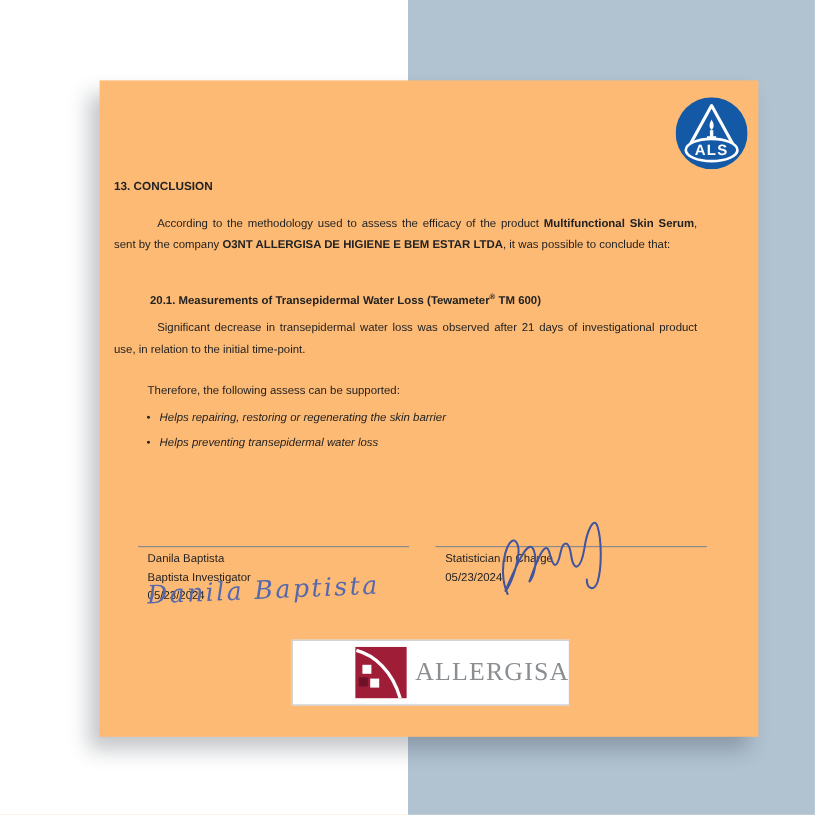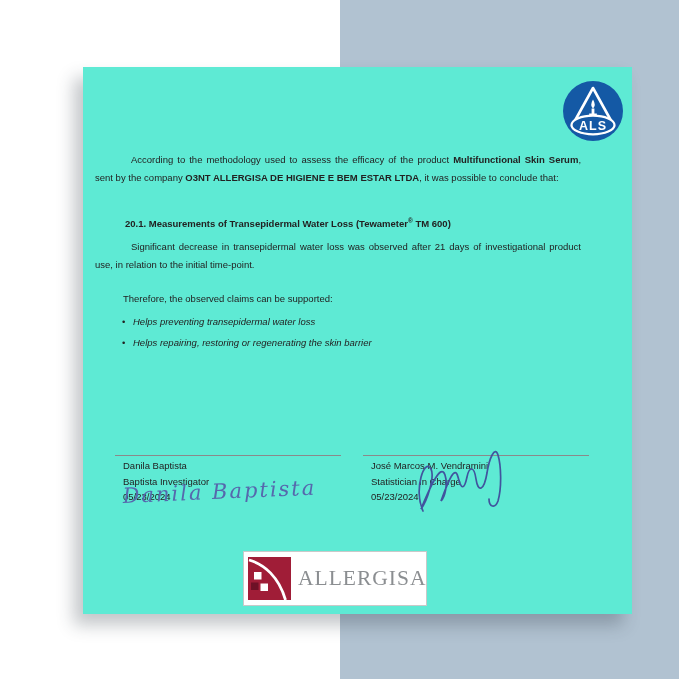--- a/index.html
+++ b/index.html
@@ -1,19 +1,19 @@
 <!DOCTYPE html>
 <html><head>
 <meta charset="utf-8">
 <style>
   html,body{margin:0;padding:0;}
   body{width:679px;height:679px;position:relative;background:#ffffff;overflow:hidden;
        font-family:"Liberation Sans",sans-serif;}
   .bg-band{position:absolute;left:340px;top:0;width:339px;height:679px;background:#b1c2d1;}
-  .page{position:absolute;left:83px;top:67px;width:549px;height:547px;background:#5eead4;
+  .page{position:absolute;left:83px;top:67px;width:549px;height:547px;background:#fdba74;
         box-shadow:-9px 11px 16px rgba(40,50,60,0.28);}
   .als-logo{position:absolute;left:480px;top:14px;width:60px;height:60px;}
   .content{position:absolute;left:12px;top:84px;width:486px;color:#222;
            font-size:9.5px;line-height:18px;}
   .h-conclusion{font-weight:bold;font-size:9.8px;line-height:10px;margin:0 0 17px 0;}
   .para{margin:0;text-align:justify;text-indent:36px;}
   .h-sub{font-weight:bold;margin:25px 0 0 30px;line-height:18px;}
   .h-sub .sup{font-size:6.5px;vertical-align:super;}
   .para-results{margin-top:5px;}
   .claims-intro{margin:16px 0 0 0;text-indent:28px;}
@@ -21,22 +21,22 @@
   .claims li{position:relative;padding-left:38px;font-style:italic;line-height:21px;}
   .claims li::before{content:"\2022";position:absolute;left:27px;font-style:normal;}
   .sig{position:absolute;width:218px;border-top:1px solid #8a8a8a;padding:2px 0 0 8px;
        font-size:9.5px;line-height:15.5px;color:#222;}
   .sig-left{left:32px;top:388px;}
   .sig-right{left:280px;top:388px;}
   .sig-script-text{position:absolute;left:8px;bottom:0px;white-space:nowrap;
        font-family:"DejaVu Serif",serif;font-style:italic;font-size:21px;color:#5668ad;
        letter-spacing:2px;transform:rotate(-2.5deg);transform-origin:left bottom;}
   .sig-scribble{position:absolute;left:38px;bottom:-14px;}
-  .allergisa-box{position:absolute;left:160px;top:484px;width:182px;height:53px;
-       border:1px solid #c9c9c9;background:#fff;display:flex;align-items:center;}
+  .allergisa-box{position:absolute;left:160px;top:466px;width:182px;height:53px;
+       border:1px solid #c9c9c9;background:#fff;display:flex;align-items:center;padding-left:48px;}
   .allergisa-mark{margin-left:4px;flex:0 0 auto;display:block;}
   .allergisa-text{font-family:"Liberation Serif",serif;font-size:21.5px;color:#8b8e91;
        letter-spacing:1px;margin-left:7px;}
 </style>
 </head>
 <body>
 
 <div class="bg-band"></div>
 
 <div class="page">
@@ -45,51 +45,51 @@
     <circle cx="30" cy="30" r="30" fill="#1459a5"></circle>
     <path d="M30 7 L51 45 L9 45 Z" fill="none" stroke="#ffffff" stroke-width="2.6" stroke-linejoin="round"></path>
     <path d="M30 18.5 q3.4 5.5 0 9 q-3.4 -3.5 0 -9" fill="#ffffff"></path>
     <rect x="28.6" y="27.5" width="2.8" height="5.5" fill="#ffffff"></rect>
     <rect x="26.2" y="32.5" width="7.6" height="1.8" fill="#ffffff"></rect>
     <ellipse cx="30" cy="44" rx="21.5" ry="9.3" fill="#1459a5" stroke="#ffffff" stroke-width="2.2"></ellipse>
     <text x="30" y="48.5" text-anchor="middle" font-weight="bold" font-size="12.5" fill="#ffffff" letter-spacing="1">ALS</text>
   </svg>
 
   <div class="content">
+    <div class="h-conclusion">13. CONCLUSION</div>
 
     <p class="para"><span>According to the methodology used to assess the efficacy of the product </span><b>Multifunctional Skin Serum</b><span>, sent by the company </span><b>O3NT ALLERGISA DE HIGIENE E BEM ESTAR LTDA</b><span>, it was possible to conclude that:</span></p>
 
     <div class="h-sub"><span>20.1. Measurements of Transepidermal Water Loss (Tewameter</span><span class="sup">®</span><span> TM 600)</span></div>
 
     <p class="para para-results">Significant decrease in transepidermal water loss was observed after 21 days of investigational product use, in relation to the initial time-point.</p>
 
-    <p class="claims-intro">Therefore, the observed claims can be supported:</p>
+    <p class="claims-intro">Therefore, the following assess can be supported:</p>
 
     <ul class="claims">
+      <li>Helps repairing, restoring or regenerating the skin barrier</li>
       <li>Helps preventing transepidermal water loss</li>
-      <li>Helps repairing, restoring or regenerating the skin barrier</li>
     </ul>
   </div>
 
   <div class="sig sig-left">
     <div class="sig-script-text">Danila Baptista</div>
     <div>Danila Baptista</div>
     <div>Baptista Investigator</div>
     <div>05/23/2024</div>
   </div>
 
   <div class="sig sig-right">
     <svg class="sig-scribble" width="140" height="80" viewBox="0 0 140 80">
       <path d="M22 72 C12 50 24 18 30 30 C34 38 26 62 20 70
                C30 46 40 24 44 36 C47 45 44 58 40 62
                C48 40 54 26 57 38 C60 50 63 52 66 38
                C68 28 73 26 75 40 C77 54 83 52 86 34
                C88 20 94 6 97 16 C100 26 101 48 97 62 C94 70 88 68 88 60" fill="none" stroke="#41549e" stroke-width="1.7" stroke-linecap="round"></path>
     </svg>
-    <div>José Marcos M. Vendramini</div>
     <div>Statistician in Charge</div>
     <div>05/23/2024</div>
   </div>
 
   <div class="allergisa-box">
     <svg class="allergisa-mark" width="43" height="43" viewBox="0 0 43 43">
       <rect width="43" height="43" fill="#a01d37"></rect>
       <path d="M1 3 C 16 7, 31 20, 37.5 43" stroke="#ffffff" stroke-width="2.8" fill="none"></path>
       <rect x="6" y="15" width="7.5" height="7.5" fill="#ffffff"></rect>
       <rect x="3" y="25.5" width="7.5" height="7.5" fill="#6d1126"></rect>

